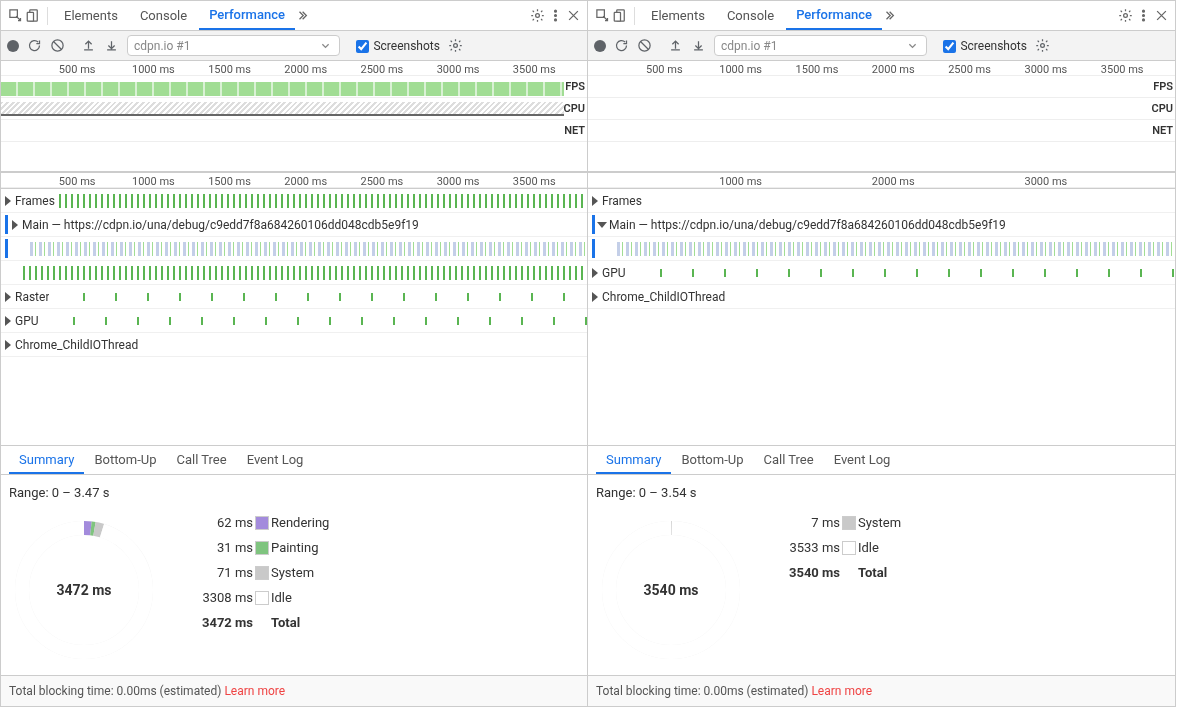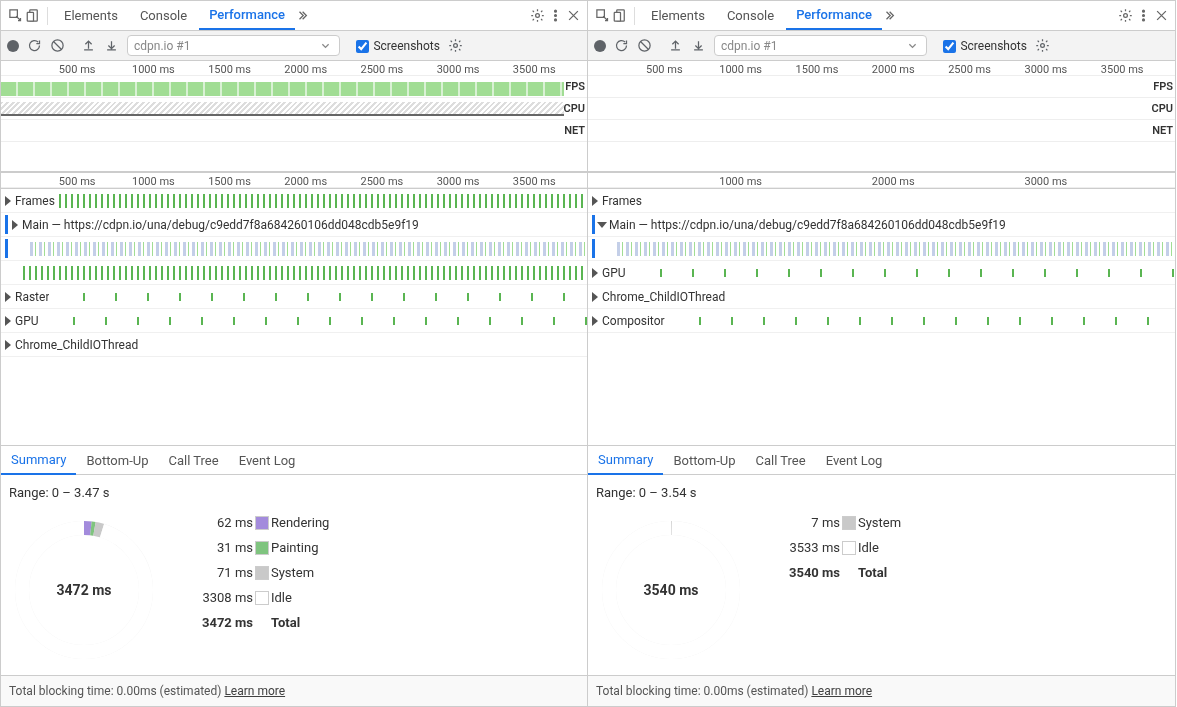--- a/index.html
+++ b/index.html
@@ -29,34 +29,34 @@
 .cpu-bar::after{content:"";position:absolute;bottom:0;left:0;right:0;height:2px;background:#666}
 .ruler2-area{border-top:1px solid #ccc;border-bottom:1px solid #ccc}
 .flame{flex:1;overflow:auto;min-height:0}
 .flame-row{display:flex;align-items:center;height:24px;border-bottom:1px solid #f0f0f0;padding-left:4px;gap:4px;font-size:12px;color:#333;cursor:pointer;position:relative}
 .tri{width:0;height:0;border-top:5px solid transparent;border-bottom:5px solid transparent;border-left:6px solid #555}
 .tri.down{transform:rotate(90deg)}
 .brace{width:3px;background:#1a73e8;align-self:stretch;margin:2px 0}
 .bars-green{height:14px;flex:1;background:repeating-linear-gradient(90deg,#5ab552 0 2px,transparent 2px 6px)}
 .bars-blue{height:14px;flex:1;background:repeating-linear-gradient(90deg,#c4cfe8 0 3px,transparent 3px 5px,#a1dd94 5px 6px,transparent 6px 9px)}
 .bars-sparse{height:8px;flex:1;background:repeating-linear-gradient(90deg,transparent 0 30px,#5ab552 30px 32px)}
-.bottom-tabs{height:30px;display:flex;align-items:center;border-top:1px solid #ccc;border-bottom:1px solid #ccc;padding:0 0;gap:0}
+.bottom-tabs{height:30px;display:flex;border-top:1px solid #ccc;border-bottom:1px solid #ccc;padding:0 8px;gap:0}
 .btab{padding:6px 10px;font-size:13px;color:#555;cursor:pointer}
 .btab.active{color:#1a73e8;border-bottom:2px solid #1a73e8}
 .summary{padding:10px 8px;display:flex;flex-direction:column;gap:4px;position:relative;overflow:auto}
 .range{font-size:13px;color:#333;margin-bottom:11px}
 .summary-body{display:flex;gap:30px}
 .donut{position:relative;width:150px;height:150px;display:flex;align-items:center;justify-content:center}
 .donut-center{position:absolute;font-weight:700;font-size:14px}
 .legend{display:flex;flex-direction:column;gap:10px;font-size:13px}
 .legend-row{display:flex;align-items:flex-end;gap:2px}
 .lval{width:64px;text-align:right}
 .swatch{width:14px;height:14px;border:1px solid #ccc}
 .footer{border-top:1px solid #ccc;padding:8px;font-size:12px;color:#555;background:#f9f9f9}
-.footer .lm{text-decoration:underline;color:#404040;cursor:pointer}
+.footer .lm{color:#ef4444;cursor:pointer}
 svg{display:block}
 </style>
 </head>
 <body>
 
 <div class="panel">
     <div class="tabbar">
   <span class="icon">
         <svg viewBox="0 0 24 24" width="15" height="15" fill="none" stroke="currentColor" stroke-width="2">
           <rect x="3" y="3" width="12" height="12"></rect>
@@ -398,25 +398,20 @@
       </div>
       <div class="flame-row">
         <span class="tri"></span>
         <span style="white-space:nowrap;overflow:hidden;text-overflow:ellipsis;min-width:0">GPU</span>
         <div class="bars-sparse"></div>
       </div>
       <div class="flame-row">
         <span class="tri"></span>
         <span style="white-space:nowrap;overflow:hidden;text-overflow:ellipsis;min-width:0">Chrome_ChildIOThread</span>
       </div>
-      <div class="flame-row">
-        <span class="tri"></span>
-        <span style="white-space:nowrap;overflow:hidden;text-overflow:ellipsis;min-width:0">Compositor</span>
-        <div class="bars-sparse"></div>
-      </div>
     </div>
     <div class="bottom-tabs">
       <span class="btab active">Summary</span>
       <span class="btab">Bottom-Up</span>
       <span class="btab">Call Tree</span>
       <span class="btab">Event Log</span>
     </div>
     <div class="summary">
   <div class="range">Range: 0 – 3.54 s</div>
   <div class="summary-body">

